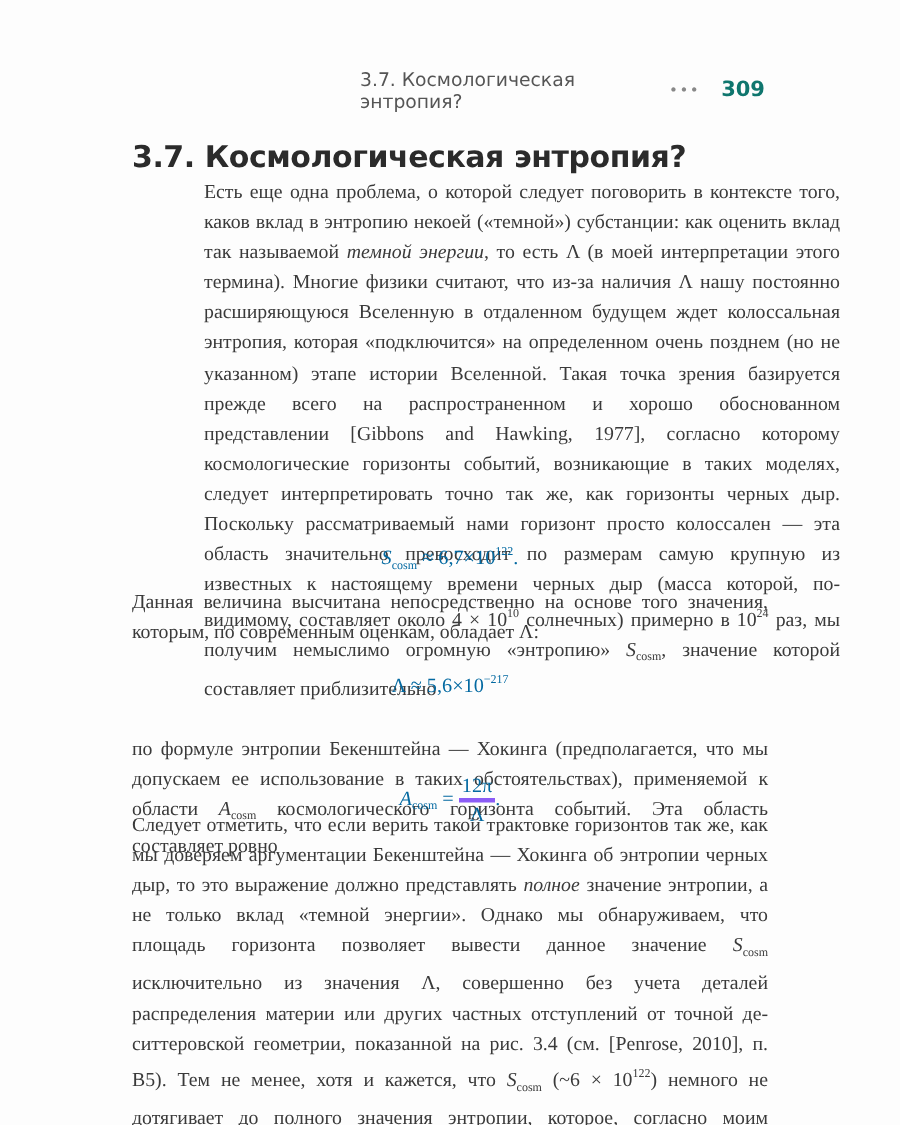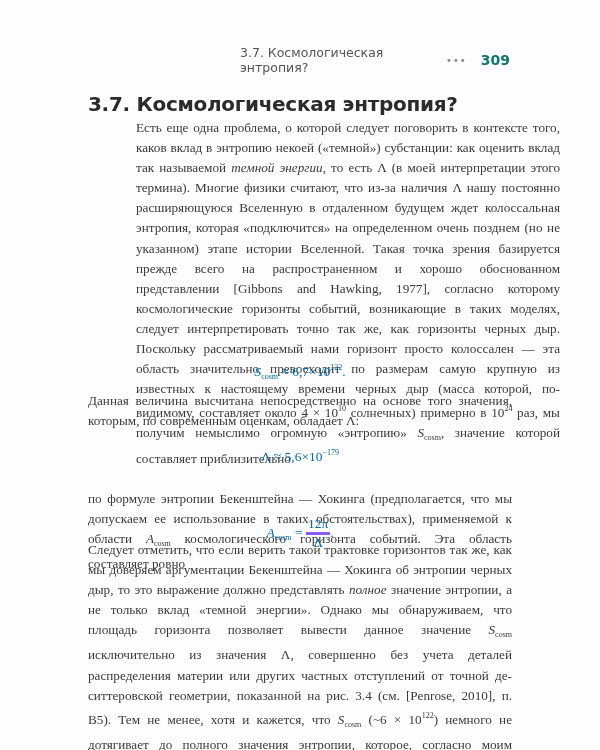--- a/index.html
+++ b/index.html
@@ -50,21 +50,21 @@
     <span>Есть еще одна проблема, о которой следует поговорить в контексте того, каков вклад в энтропию некоей («темной») субстанции: как оценить вклад так называемой </span><i>темной энергии</i><span>, то есть Λ (в моей интерпретации этого термина). Многие физики считают, что из-за наличия Λ нашу постоянно расширяющуюся Вселенную в отдаленном будущем ждет колоссальная энтропия, которая «подключится» на определенном очень позднем (но не указанном) этапе истории Вселенной. Такая точка зрения базируется прежде всего на распространенном и хорошо обоснованном представлении [Gibbons and Hawking, 1977], согласно которому космологические горизонты событий, возникающие в таких моделях, следует интерпретировать точно так же, как горизонты черных дыр. Поскольку рассматриваемый нами горизонт просто колоссален — эта область значительно превосходит по размерам самую крупную из известных к настоящему времени черных дыр (масса которой, по-видимому, составляет около 4 × 10</span><span class="sup">10</span><span> солнечных) примерно в 10</span><span class="sup">24</span><span> раз, мы получим немыслимо огромную «энтропию» </span><i>S</i><span class="sub">cosm</span><span>, значение которой составляет приблизительно</span>
   </p>
 
   <div class="formula" style="top:363px;">
     <i>S</i><span class="sub">cosm</span><span> ≈ 6,7×10</span><span class="sup">122</span><span>.</span>
   </div>
 
   <p class="body-text" style="top:391px;">Данная величина высчитана непосредственно на основе того значения, которым, по современным оценкам, обладает Λ:</p>
 
   <div class="formula" style="top:448px;">
-    <span>Λ</span><span> ≈ 5,6×10</span><span class="sup">−179</span>
+    <span>Λ</span><span> ≈ 5,6×10</span><span class="sup">−217</span>
   </div>
 
   <p class="body-text" style="top:489px;">
     <span>по формуле энтропии Бекенштейна — Хокинга (предполагается, что мы допускаем ее использование в таких обстоятельствах), применяемой к области </span><i>A</i><span class="sub">cosm</span><span> космологического горизонта событий. Эта область составляет ровно</span>
   </p>
 
   <div class="formula" style="top:500px;margin-top:16px;">
     <i>A</i><span class="sub">cosm</span><span> = </span><span class="frac"><span class="num-part">12π</span><span class="den-part">Λ</span></span><span>.</span>
   </div>
 

